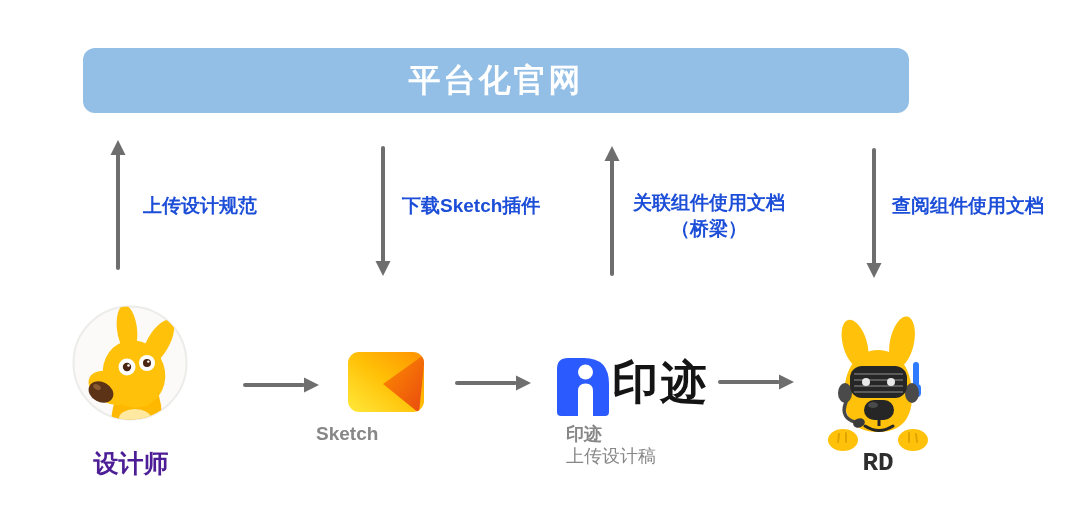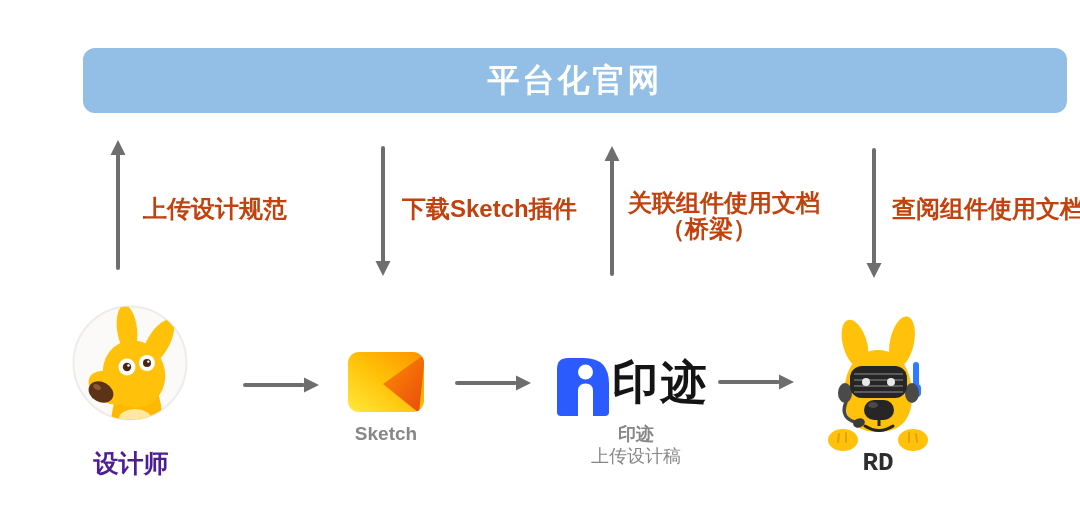--- a/index.html
+++ b/index.html
@@ -1,37 +1,37 @@
 <!DOCTYPE html>
 <html><head>
 <meta charset="utf-8">
 <style>
   html,body{margin:0;padding:0;background:#ffffff;}
   body{font-family:"Liberation Sans","DejaVu Sans",sans-serif;}
   .canvas{position:relative;width:1080px;height:529px;background:#ffffff;overflow:hidden;}
 
   
-  .banner{position:absolute;left:83px;top:48px;width:984px;height:65px;
+  .banner{position:absolute;left:83px;top:48px;width:826px;height:65px;
     background:#93BFE6;border-radius:12px;display:flex;align-items:center;justify-content:center;}
   .banner-label{color:#ffffff;font-size:32px;font-weight:700;letter-spacing:3px;}
 
   
   .v-arrow{position:absolute;width:16px;height:132px;color:#6E6E6E;}
   .h-arrow{position:absolute;width:76px;height:16px;color:#6E6E6E;}
   .v-arrow svg,.h-arrow svg{display:block;width:100%;height:100%;}
 
   
-  .flow-label{position:absolute;font-size:24px;font-weight:700;color:#c2410c;white-space:nowrap;}
+  .flow-label{position:absolute;font-size:19px;font-weight:700;color:#1d4ed8;white-space:nowrap;}
   .flow-label.center{text-align:center;line-height:26px;}
 
   
   .avatar{position:absolute;}
   .avatar svg{display:block;width:100%;height:100%;}
   .actor-name{position:absolute;text-align:center;font-weight:700;color:#4c1d95;white-space:nowrap;}
-  .caption{position:absolute;text-align:center;color:#878787;white-space:nowrap;line-height:22px;}
+  .caption{position:absolute;color:#878787;white-space:nowrap;line-height:22px;}
   .caption .cap-line1{font-size:19px;font-weight:600;}
   .caption .cap-line2{font-size:18px;font-weight:500;}
   .yinji-logotype{position:absolute;left:612px;top:356px;font-size:46px;font-weight:800;
     color:#141414;letter-spacing:3px;line-height:52px;}
 </style>
 </head>
 <body>
 
 <div class="canvas">
 

